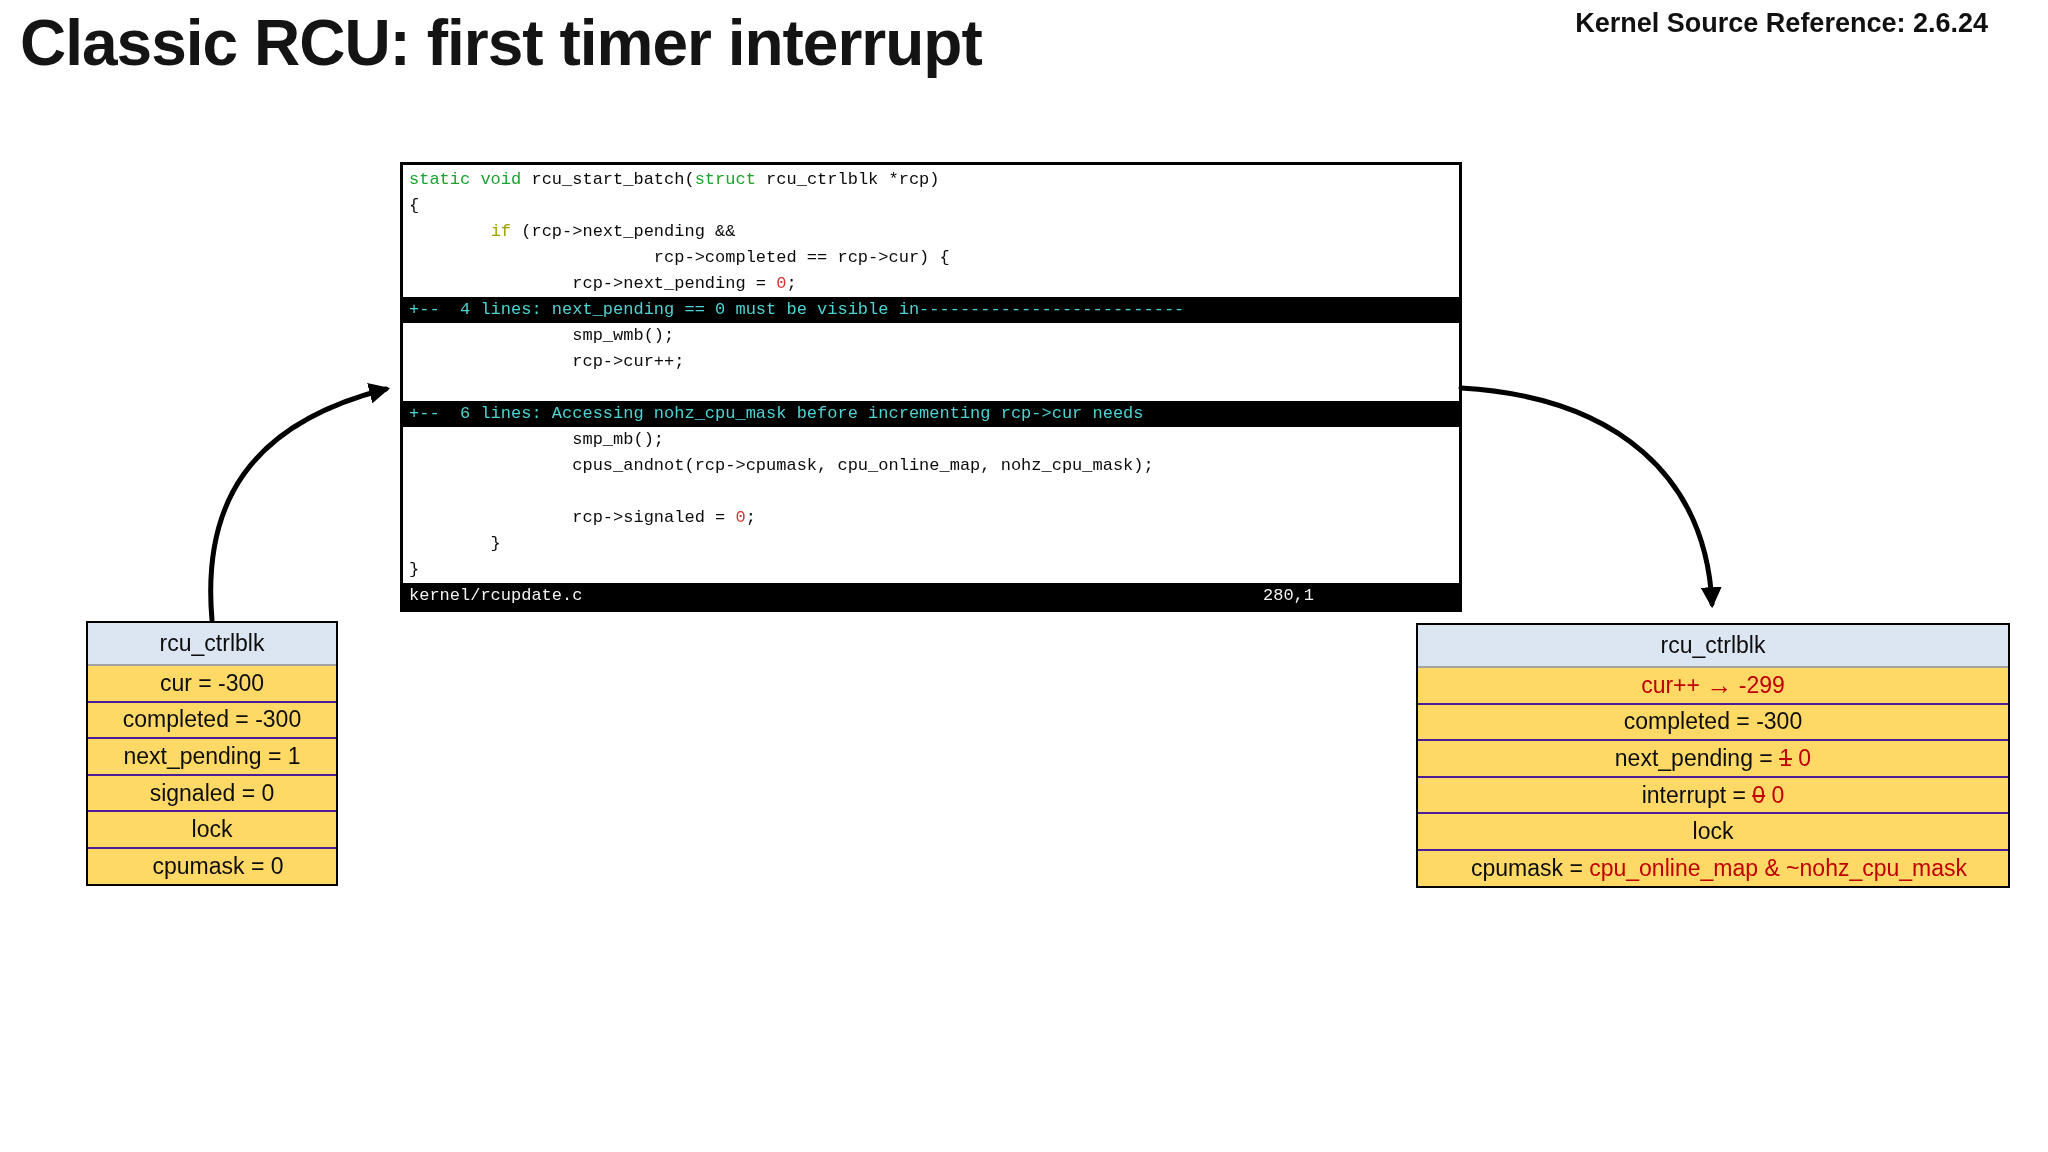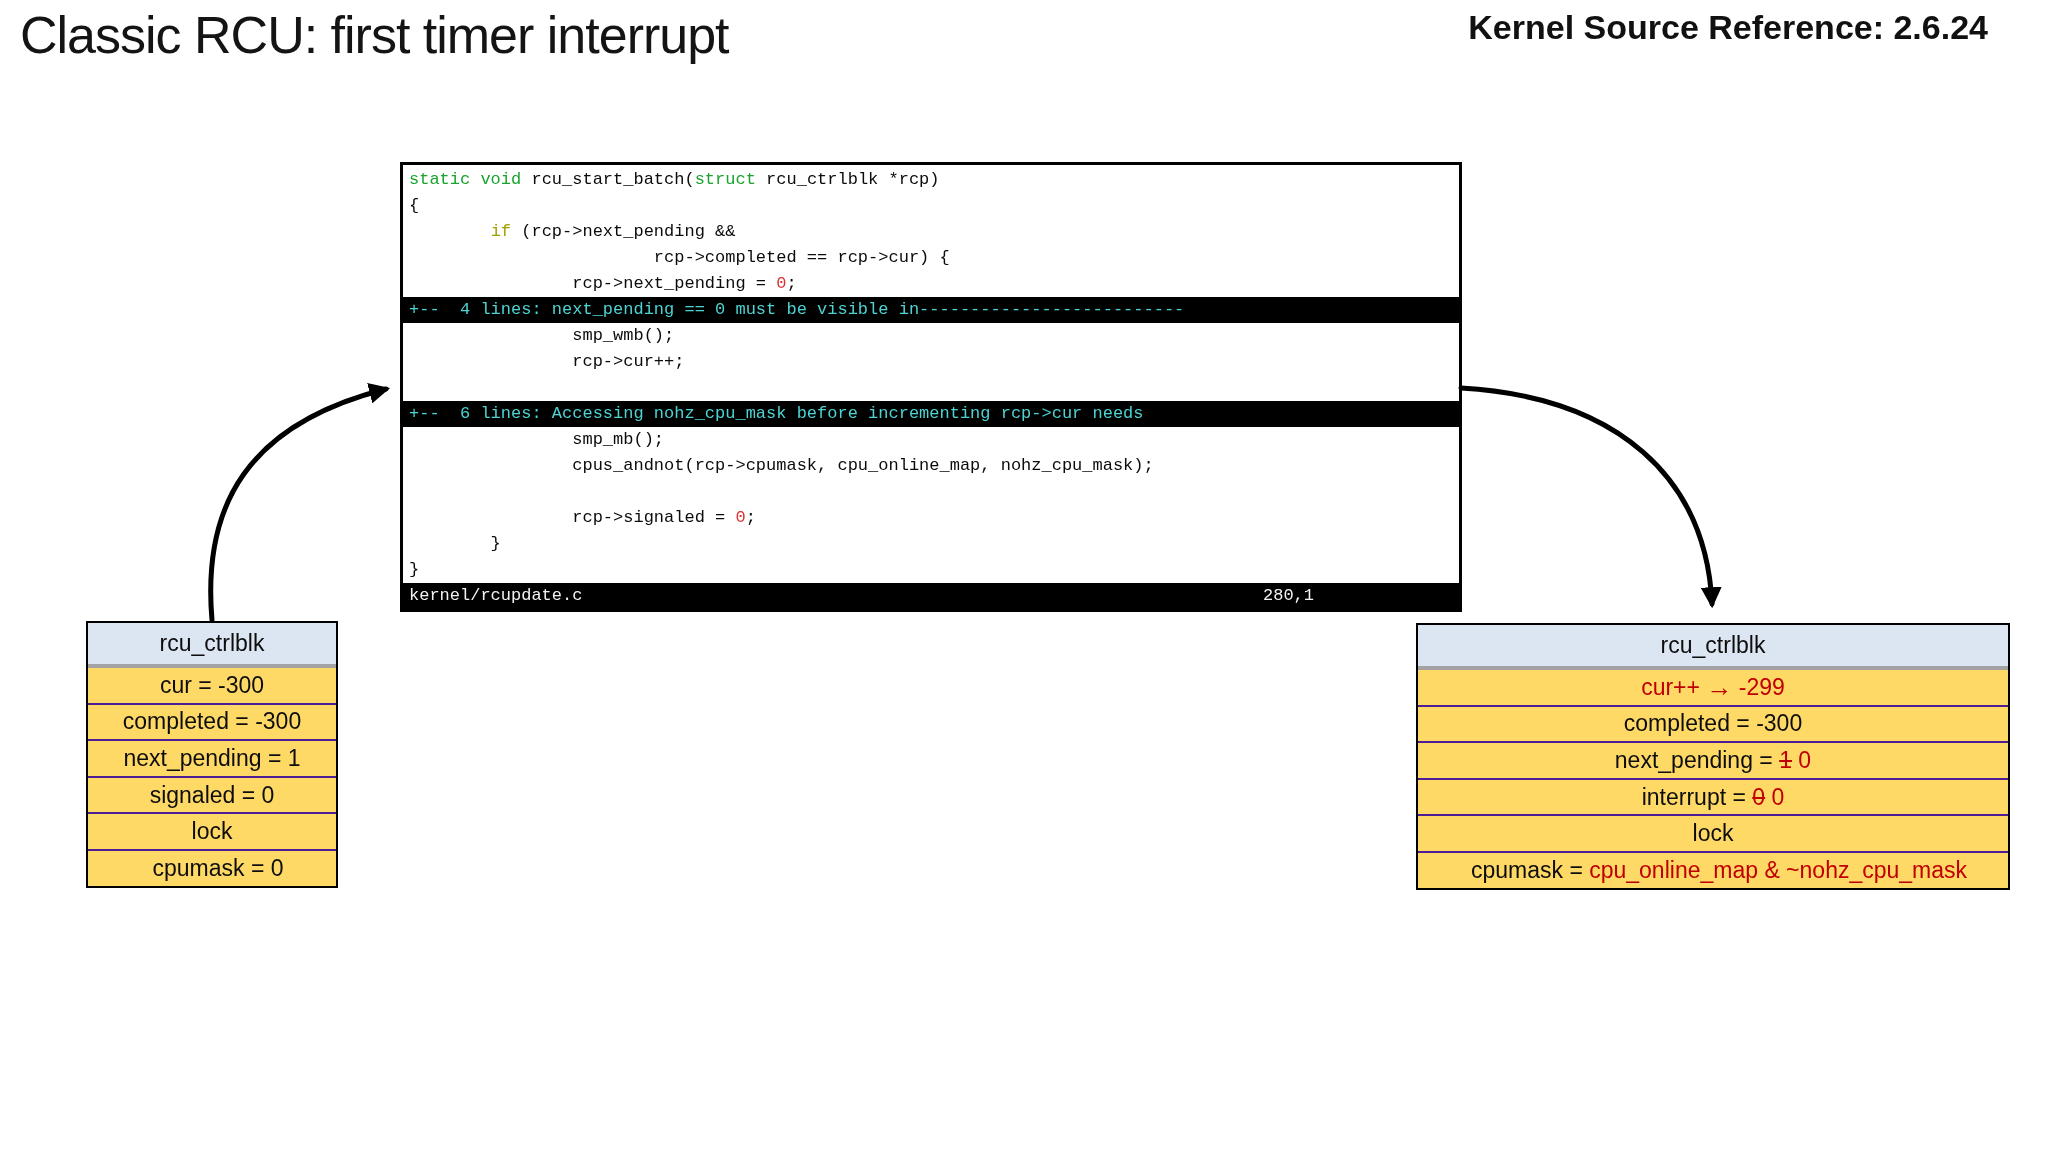--- a/index.html
+++ b/index.html
@@ -6,26 +6,26 @@
   #canvas{
     position:relative;
     width:2048px;height:1152px;
     background:#ffffff;
     overflow:hidden;
     font-family:"Liberation Sans",sans-serif;
   }
   
   .slide-title{
     position:absolute;left:20px;top:2px;
-    font-size:52px;font-weight:400;letter-spacing:-1px;
+    font-size:64px;font-weight:700;letter-spacing:-1px;
     color:#141414;line-height:1.3;margin:0;
   }
   .kernel-ref{
     position:absolute;top:8px;right:60px;
-    font-size:34px;font-weight:bold;color:#111;
+    font-size:27px;font-weight:bold;color:#111;
   }
   
   .code-window{
     position:absolute;left:400px;top:162px;width:1062px;height:450px;
     box-sizing:border-box;border:3px solid #000;background:#fff;
     font-family:"Liberation Mono","DejaVu Sans Mono",monospace;
     font-size:17px;line-height:26px;
     padding-top:2px;overflow:hidden;
   }
   .cl{height:26px;white-space:pre;padding-left:6px;color:#0b0b0b;}
@@ -40,21 +40,21 @@
   }
   .status-ruler{padding-right:145px;}
   
   .tbl{
     position:absolute;box-sizing:border-box;
     border:2px solid #000;background:var(--tbl-yellow);
     text-align:center;font-size:23px;color:#0d0d0d;
   }
   .tbl .th{
     height:41px;background:var(--tbl-header-blue);
-    border-bottom:4px solid #a3a3a3;
+    border-bottom:2px solid #a3a3a3;
     display:flex;align-items:center;justify-content:center;text-align:center;
   }
   .trow{
     height:34.6px;border-bottom:2px solid #4c1d95;
     display:flex;align-items:center;justify-content:center;white-space:pre;
   }
   .trow:last-child{border-bottom:none;padding-left:12px;}
   .tbl-left{left:86px;top:621px;width:252px;}
   .tbl-right{left:1416px;top:623px;width:594px;}
   .red{color:var(--hl-red);}

